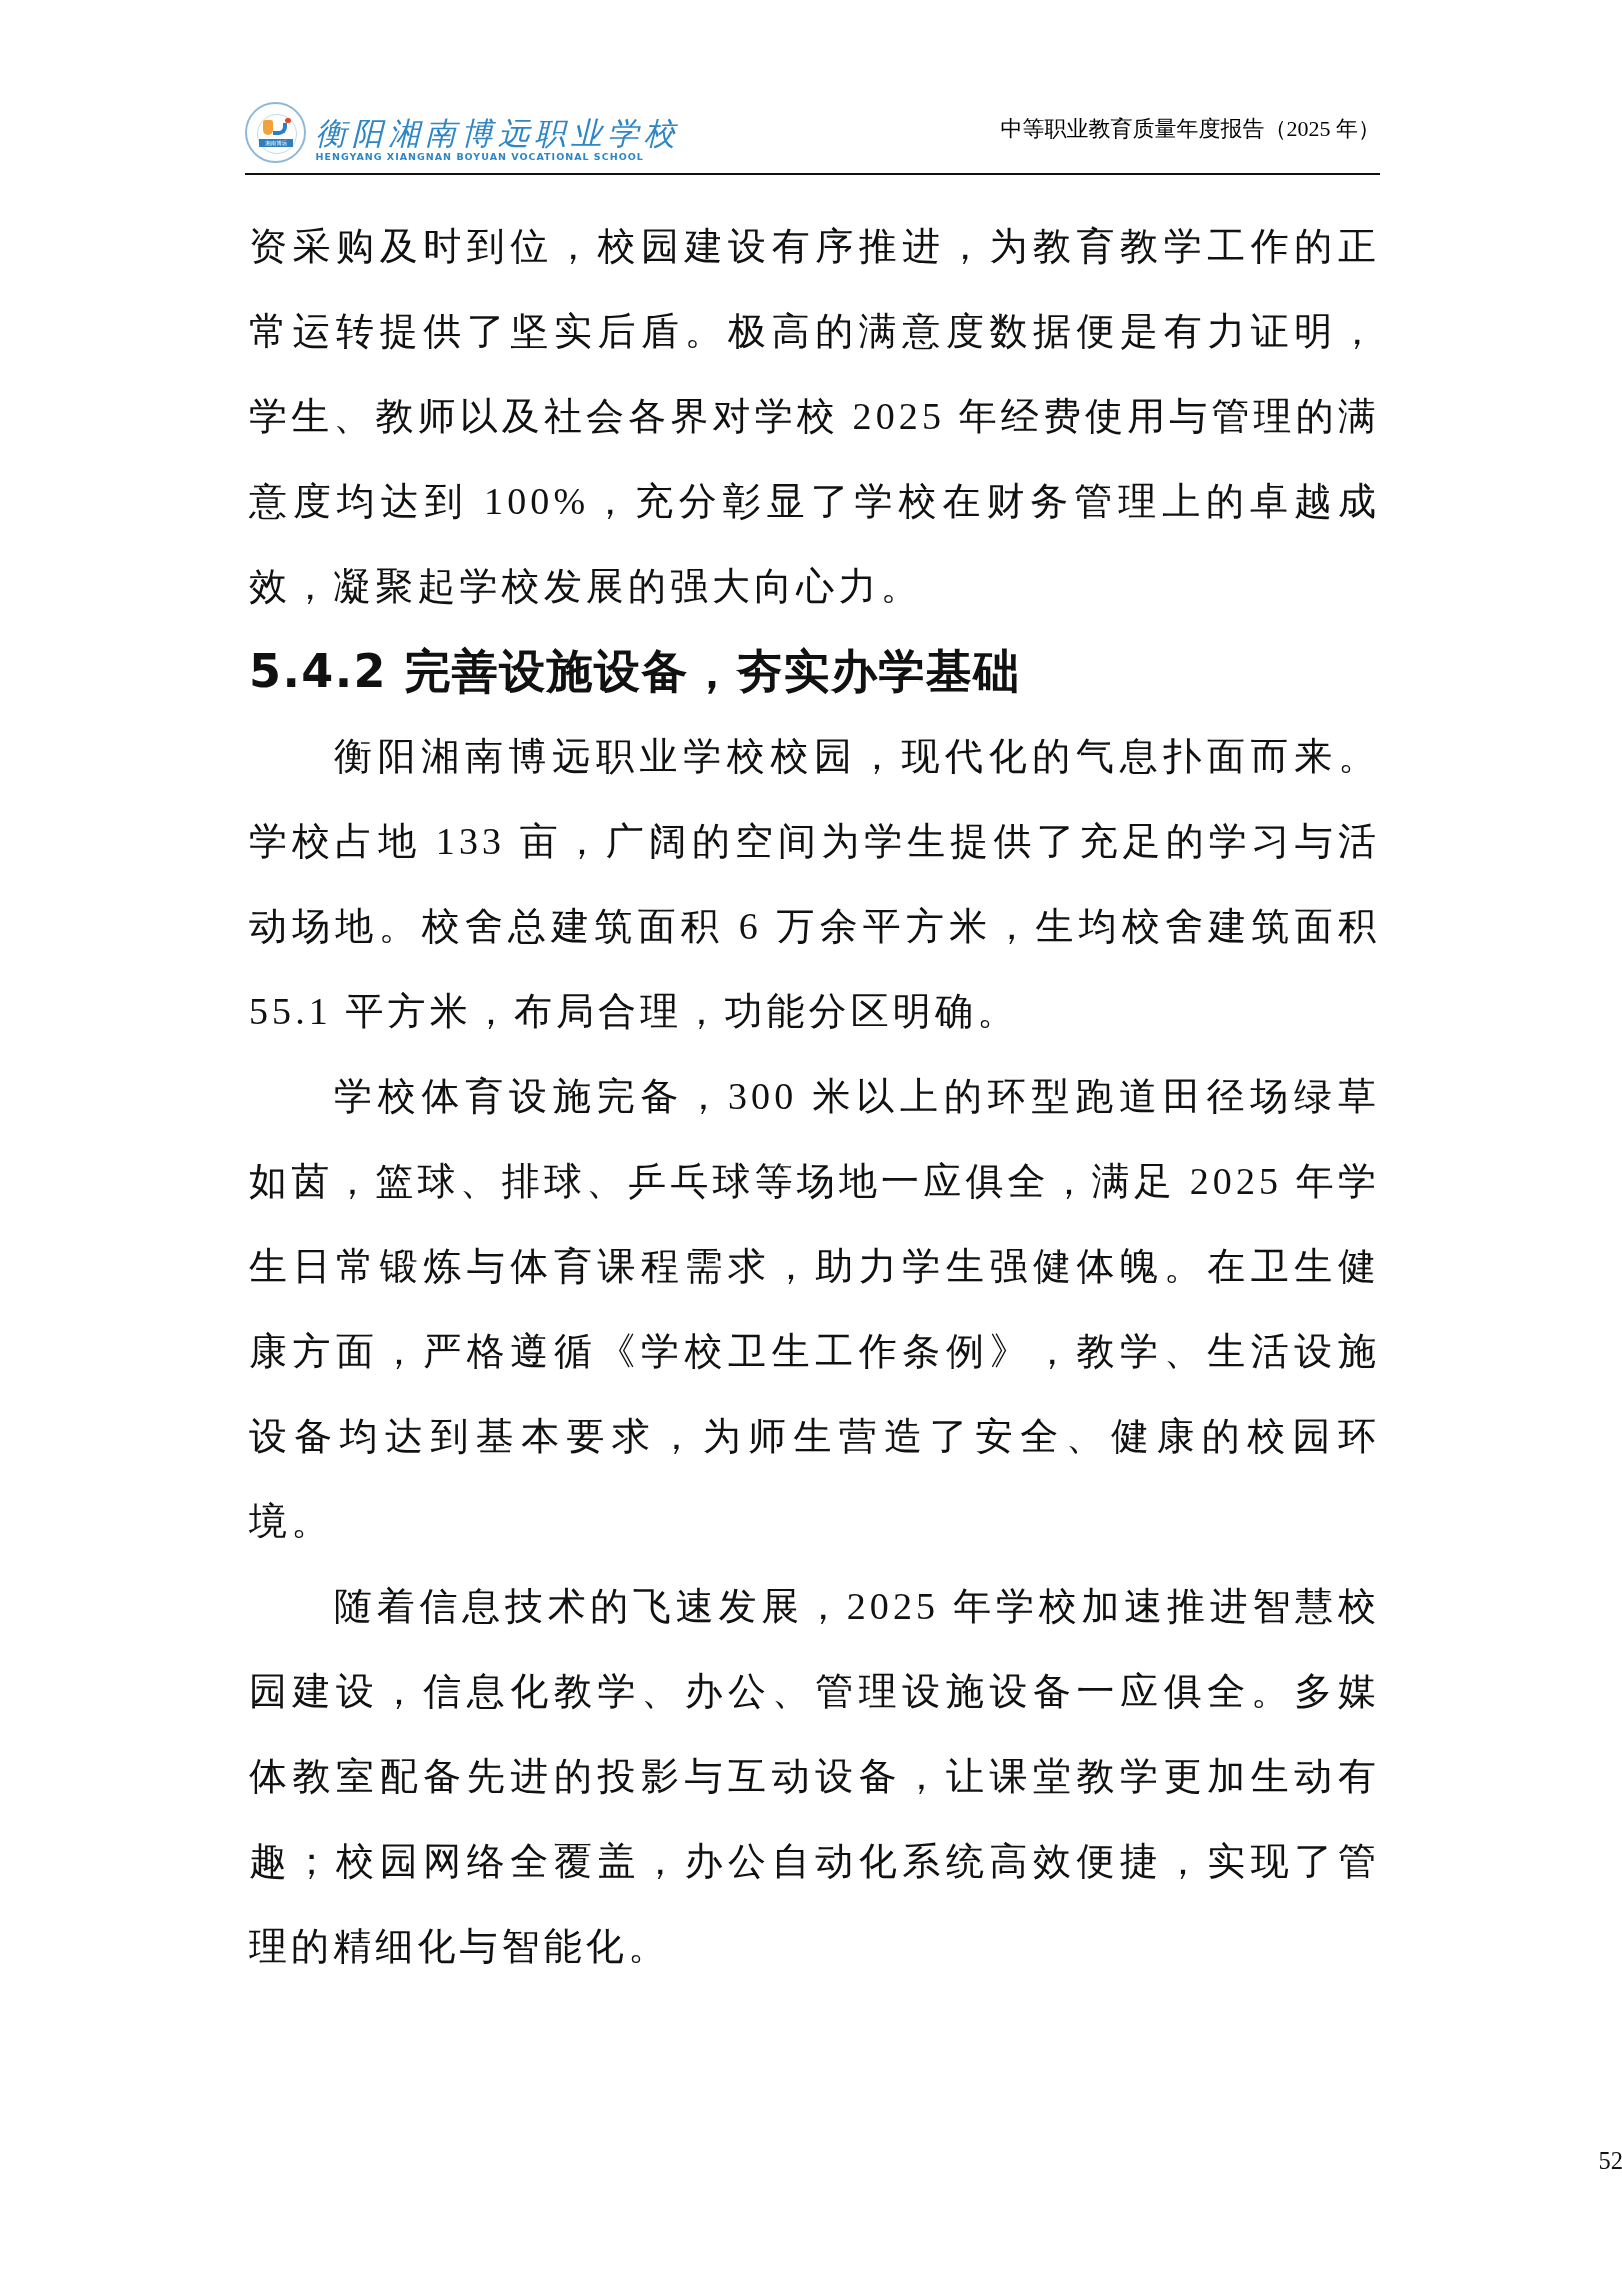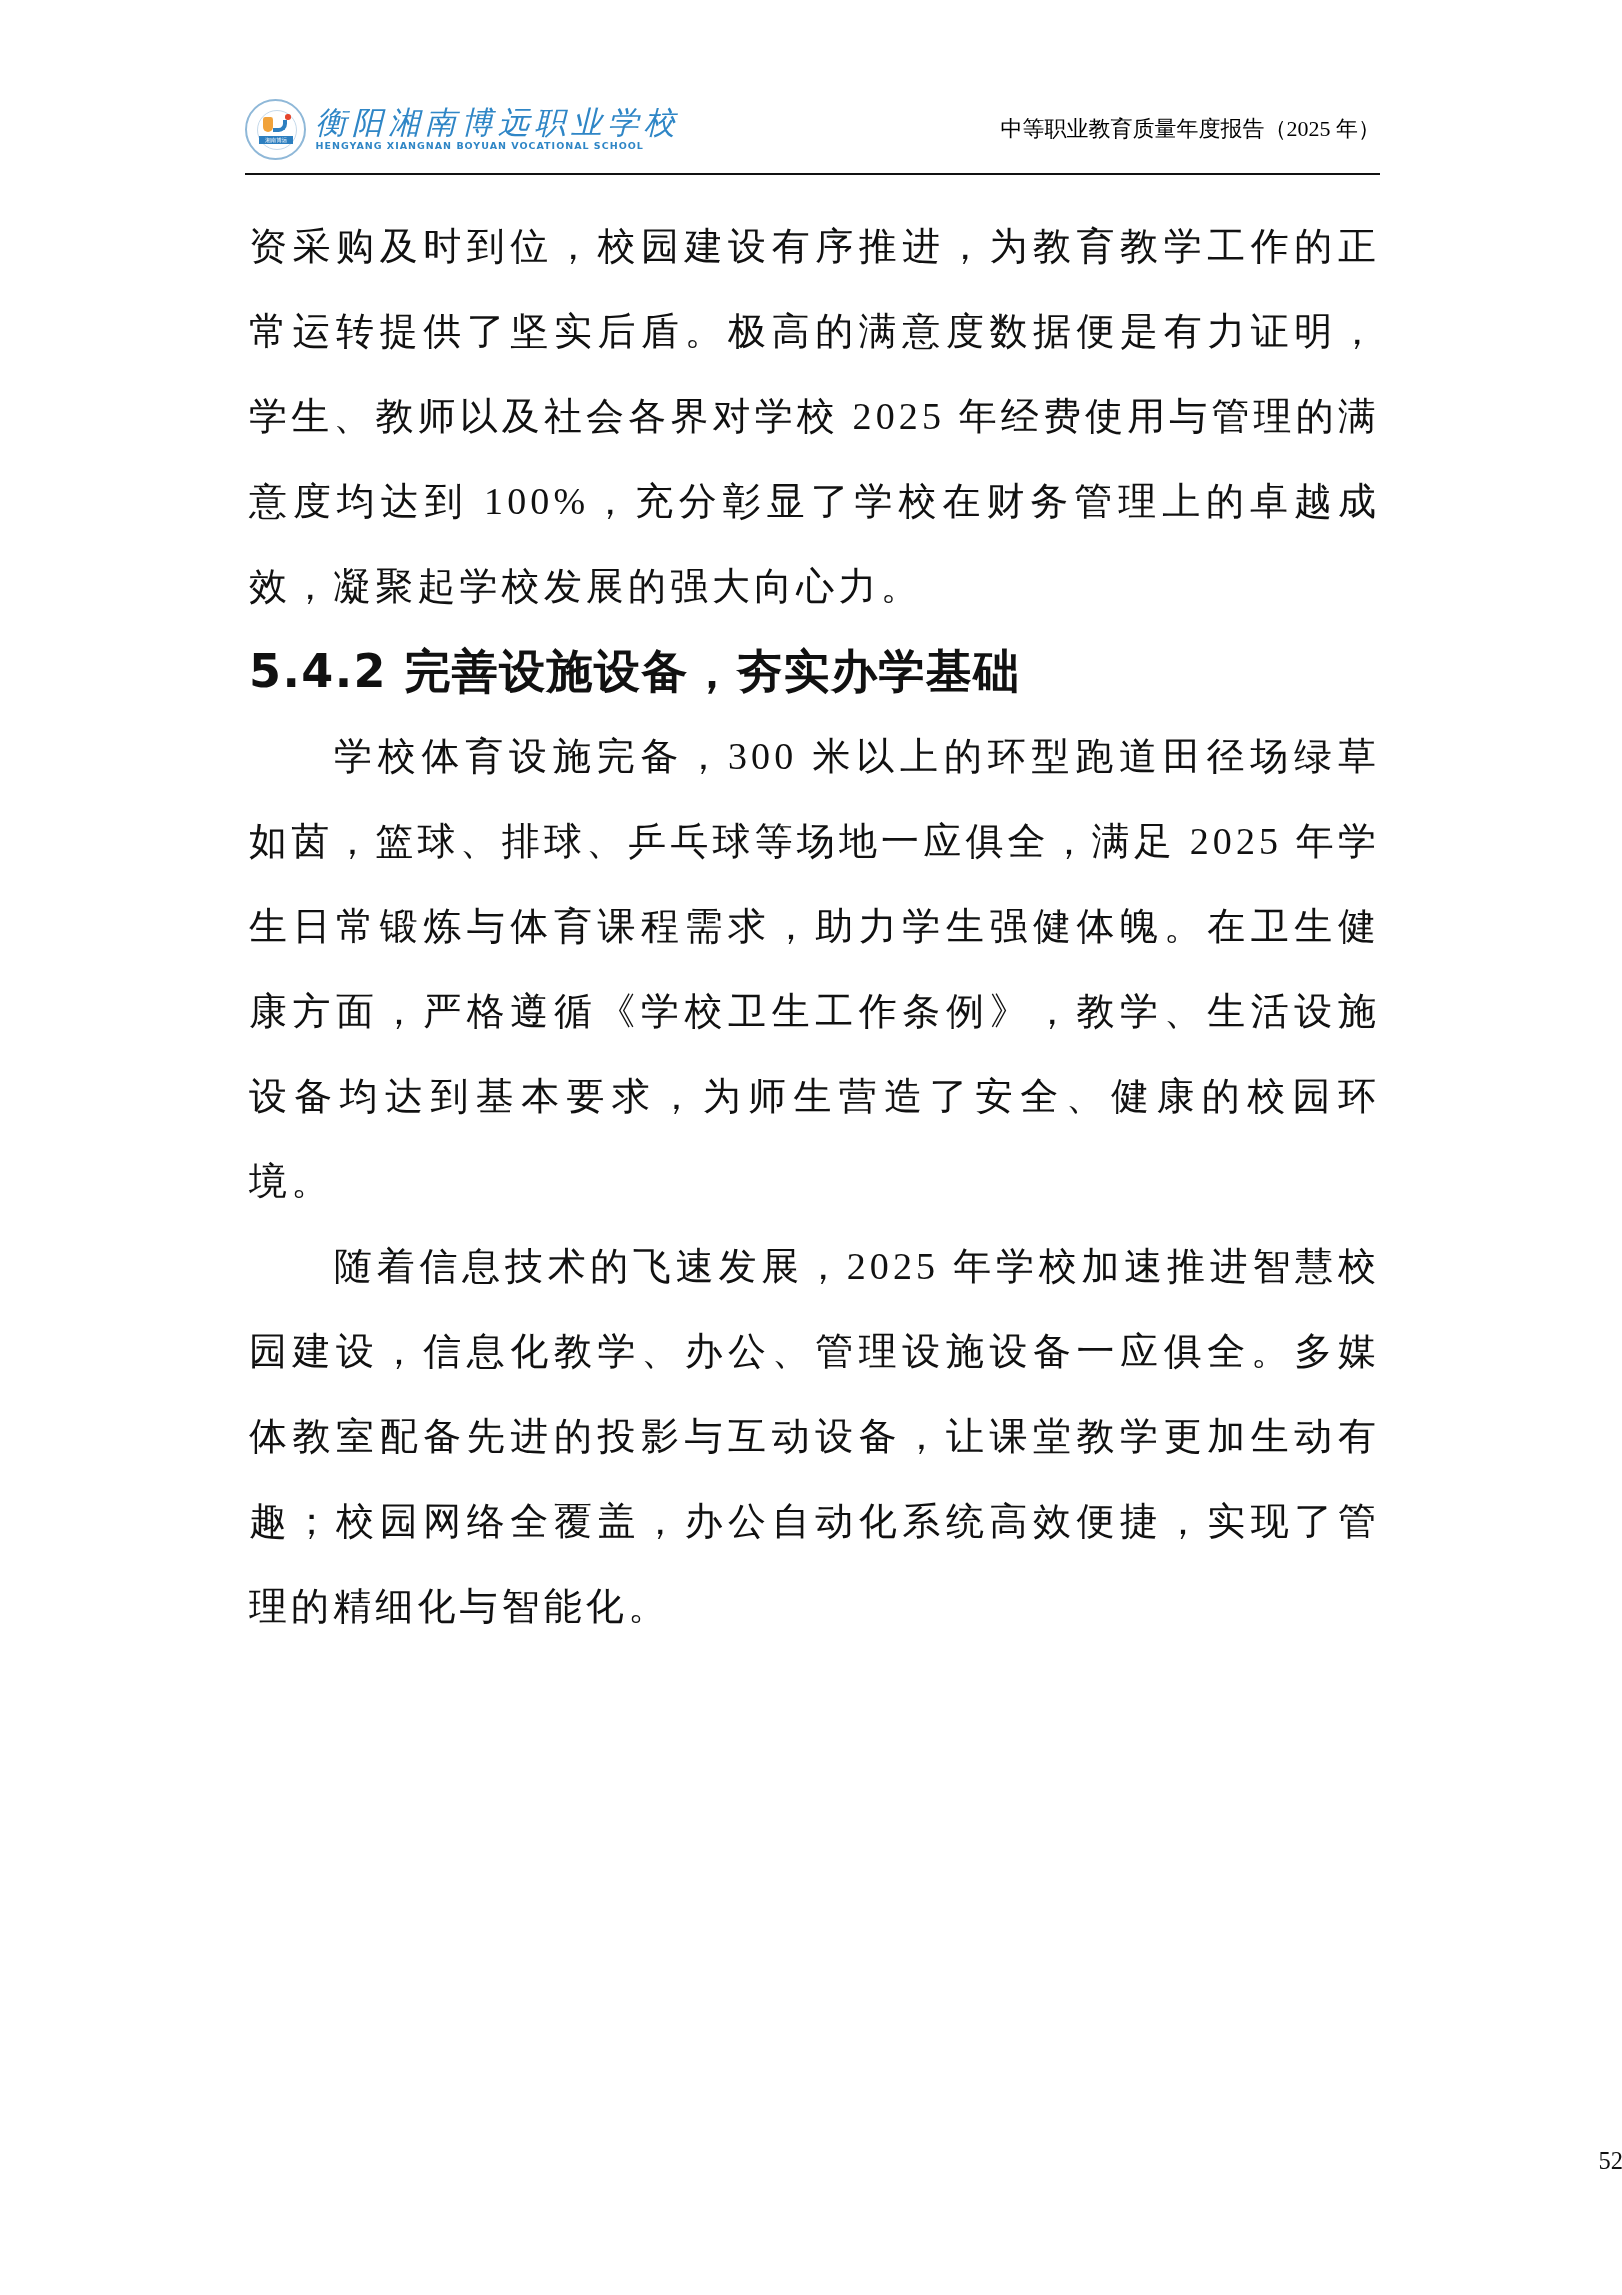--- a/index.html
+++ b/index.html
@@ -3,21 +3,21 @@
 <meta charset="utf-8">
 <style>
   html, body { margin: 0; padding: 0; background: #ffffff; }
   body {
     width: 1623px; height: 2295px; position: relative; overflow: hidden;
     font-family: "DejaVu Serif", "Liberation Serif", serif; color: #111;
   }
   .header {
     position: absolute; left: 245px; top: 95px; width: 1135px; height: 75px;
   }
-  .logo-wrap { position: absolute; left: 0; top: 0; height: 68px; display: flex; align-items: center; }
+  .logo-wrap { position: absolute; left: 0; top: 0; height: 68px; display: flex; align-items: flex-end; }
   .logo-emblem {
     width: 61px; height: 61px; border-radius: 50%;
     border: 2px solid #8fb8d8; position: relative; background: #fff;
     box-sizing: border-box;
   }
   .logo-emblem .inner {
     position: absolute; left: 9.5px; top: 9.5px; width: 38px; height: 38px;
     border-radius: 50%; border: 0.7px solid #c5d9ea;
   }
   .logo-emblem .mark-b {
@@ -89,18 +89,19 @@
       <span class="logo-en">HENGYANG XIANGNAN BOYUAN VOCATIONAL SCHOOL</span>
     </div>
   </div>
   <div class="report-title">中等职业教育质量年度报告（2025 年）</div>
 </div>
 <div class="header-rule"></div>
 
 <div class="content">
   <p class="para">资采购及时到位，校园建设有序推进，为教育教学工作的正常运转提供了坚实后盾。极高的满意度数据便是有力证明，学生、教师以及社会各界对学校 2025 年经费使用与管理的满意度均达到 100%，充分彰显了学校在财务管理上的卓越成效，凝聚起学校发展的强大向心力。</p>
   <h2 class="heading">5.4.2  完善设施设备，夯实办学基础</h2>
+  <p class="para indent">衡阳湘南博远职业学校校园，现代化的气息扑面而来。学校占地 133 亩，广阔的空间为学生提供了充足的学习与活动场地。校舍总建筑面积 6 万余平方米，生均校舍建筑面积 55.1 平方米，布局合理，功能分区明确。</p>
   <p class="para indent">学校体育设施完备，300 米以上的环型跑道田径场绿草如茵，篮球、排球、乒乓球等场地一应俱全，满足 2025 年学生日常锻炼与体育课程需求，助力学生强健体魄。在卫生健康方面，严格遵循《学校卫生工作条例》，教学、生活设施设备均达到基本要求，为师生营造了安全、健康的校园环境。</p>
   <p class="para indent">随着信息技术的飞速发展，2025 年学校加速推进智慧校园建设，信息化教学、办公、管理设施设备一应俱全。多媒体教室配备先进的投影与互动设备，让课堂教学更加生动有趣；校园网络全覆盖，办公自动化系统高效便捷，实现了管理的精细化与智能化。</p>
 </div>
 
 <div class="page-number">52</div>
 
 
 </body></html>

